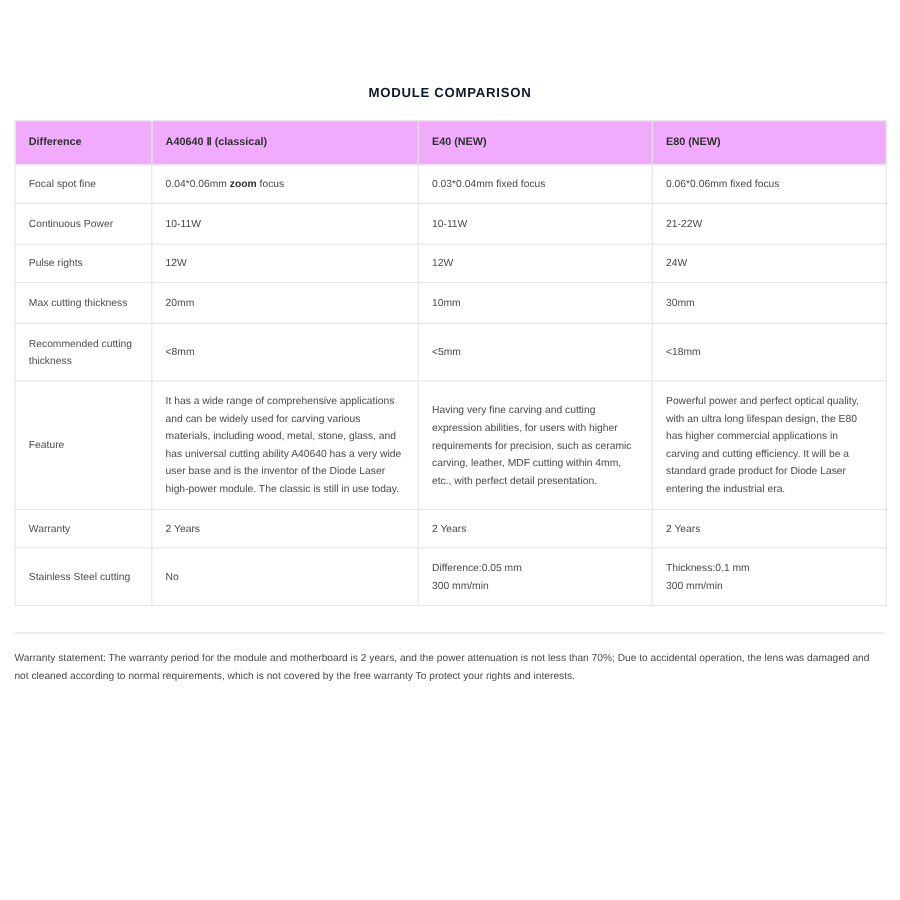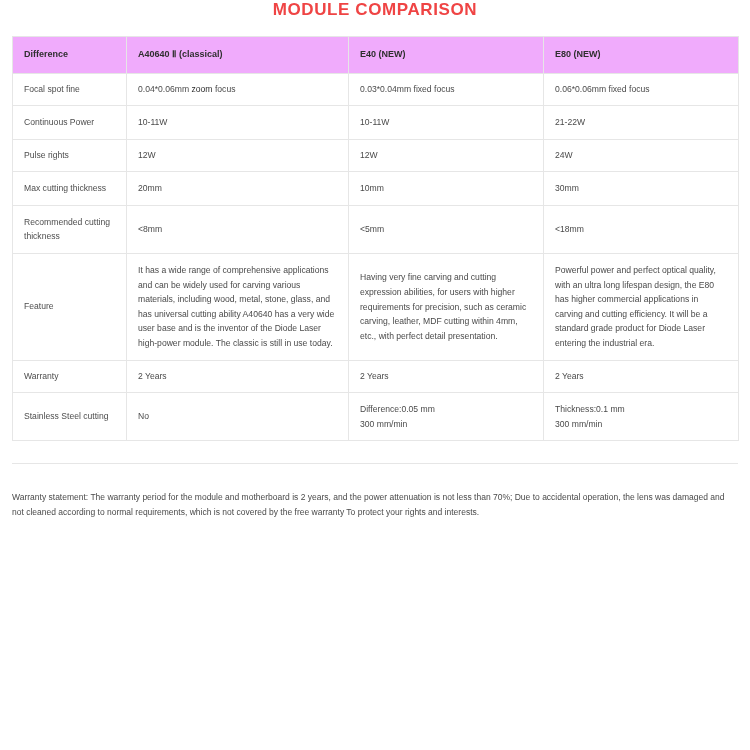--- a/index.html
+++ b/index.html
@@ -13,24 +13,25 @@
     color: #3b3b3b;
   }
   .page {
     width: 750px;
     height: 750px;
     position: relative;
     padding: 0;
   }
   .title {
     text-align: center;
-    font-size: 17px;
+    font-size: 11px;
     font-weight: bold;
     letter-spacing: 0.6px;
-    color: #ef4444;
+    color: #0f172a;
+    padding-top: 72px;
     padding-bottom: 16px;
   }
   .table-wrap {
     margin: 0 12px;
   }
   table.cmp {
     width: 726px;
     border-collapse: collapse;
     table-layout: fixed;
     font-size: 8.6px;
@@ -58,28 +59,28 @@
   }
   .rowlabel {
     color: #4d4d4d;
   }
   .feature-cell {
     line-height: 1.7;
     padding-top: 12px;
     padding-bottom: 12px;
   }
   .two-line { line-height: 1.7; }
-  .bold { font-weight: normal; color: #2f2f2f; }
+  .bold { font-weight: bold; color: #2f2f2f; }
   .sep {
     margin: 22px 12px 0 12px;
     height: 1px;
     background: #e6e6e6;
   }
   .warranty {
-    margin: 26px 12px 0 12px;
+    margin: 13px 12px 0 12px;
     font-size: 8.5px;
     line-height: 1.75;
     color: #4a4a4a;
     max-width: 726px;
   }
 </style>
 </head>
 <body>
 
 <div class="page">

